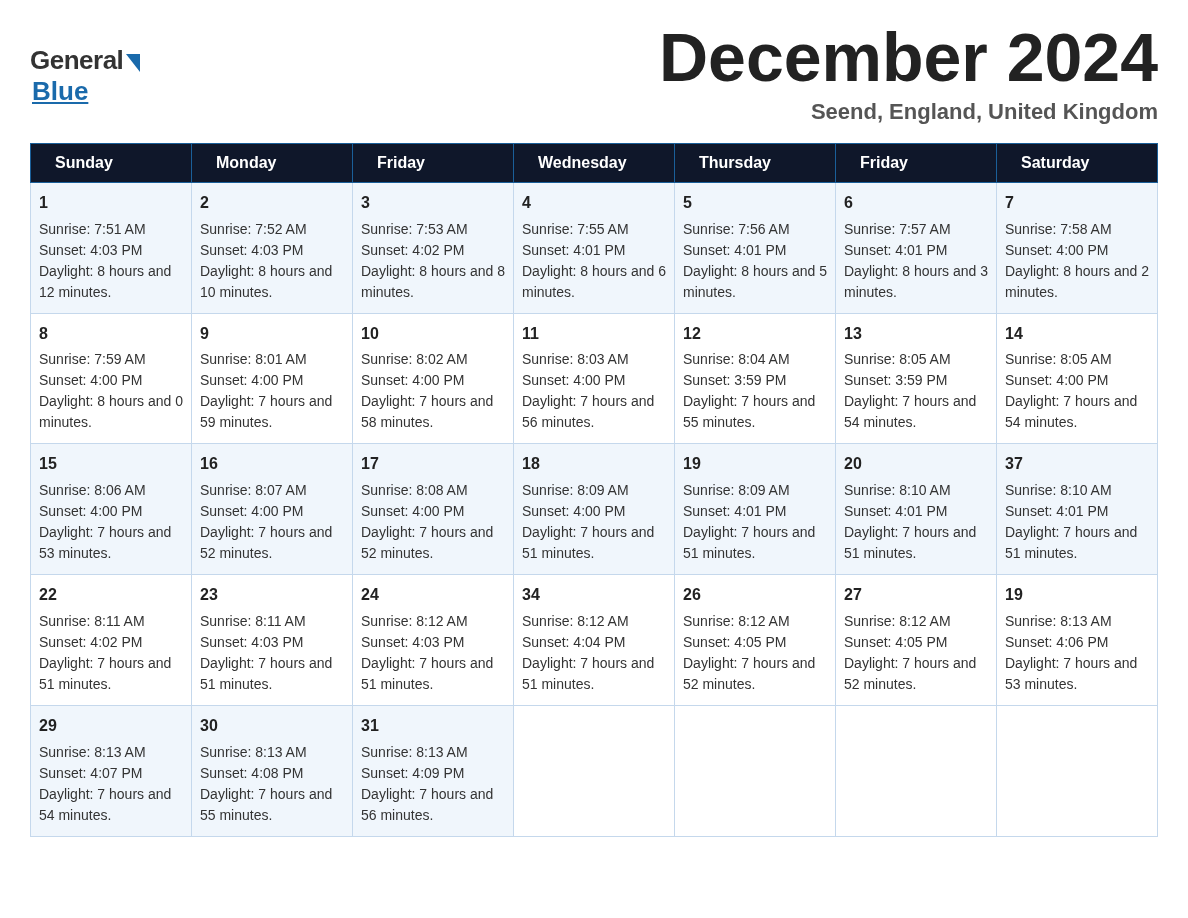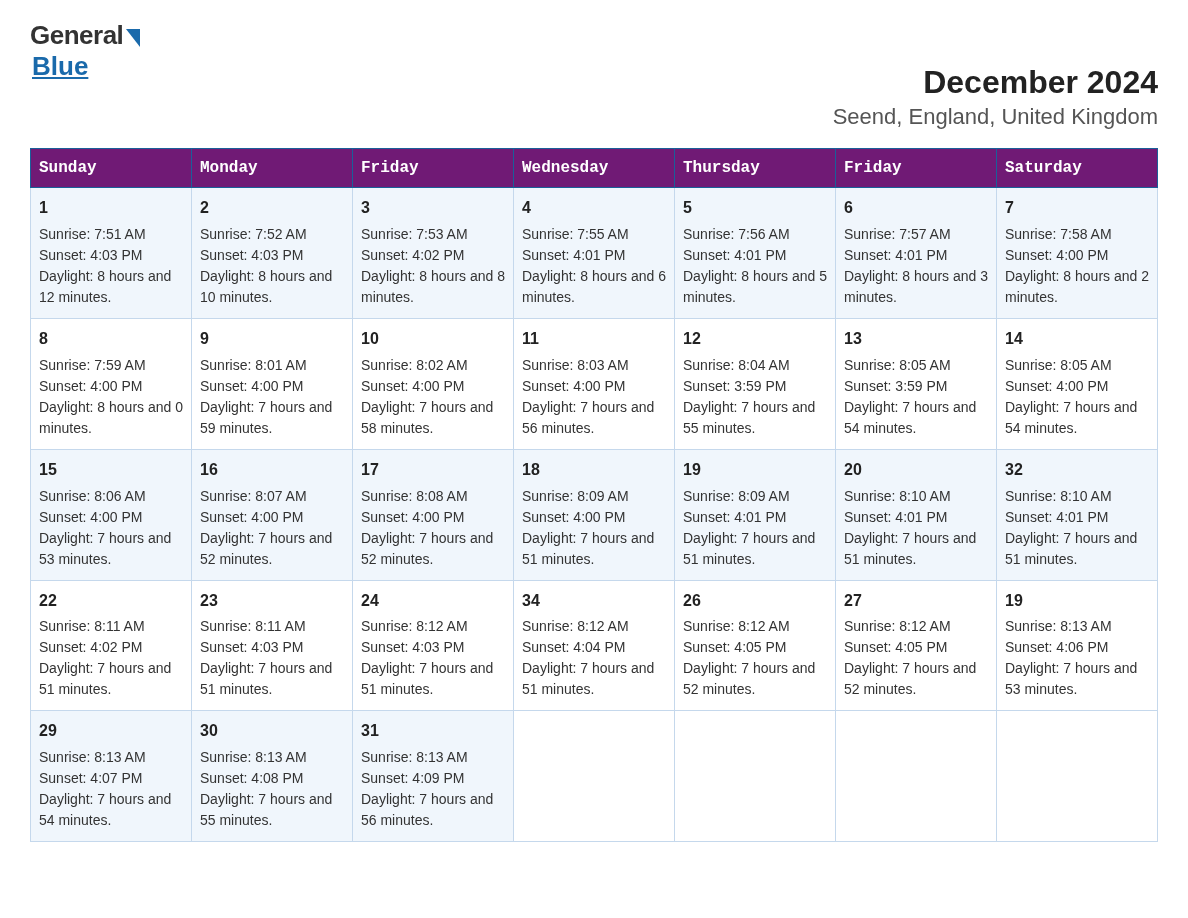--- a/index.html
+++ b/index.html
@@ -14,20 +14,21 @@
     .header {
       display: flex;
       align-items: flex-start;
       justify-content: space-between;
       margin-bottom: 18px;
     }
     .logo {
       display: flex;
       flex-direction: column;
       align-items: flex-start;
+      margin-top: 25px;
     }
     .logo-top {
       display: flex;
       align-items: center;
     }
     .logo-general {
       font-size: 26px;
       font-weight: bold;
       color: #333;
       letter-spacing: -0.5px;
@@ -45,45 +46,44 @@
       font-size: 26px;
       font-weight: bold;
       color: #1a6aab;
       margin-left: 2px;
       text-decoration: underline;
     }
     .title-area {
       text-align: right;
     }
     .month-title {
-      font-size: 32px;
+      font-size: 68px;
       font-weight: bold;
       color: #222;
       line-height: 1.1;
-      margin-top: 45px;
     }
     .location-title {
       font-size: 22px;
       color: #555;
       margin-top: 4px;
+      font-weight: bold;
     }
     table {
       width: 100%;
       border-collapse: collapse;
       table-layout: fixed;
     }
     thead th {
-      background-color: #701a75;
+      background-color: #0f172a;
       color: #fff;
       font-size: 16px;
       font-weight: 600;
-      padding: 10px 8px;
+      padding: 10px 24px;
       text-align: left;
       border: 1px solid #1a5f99;
-      font-family: Liberation Mono, monospace;
     }
     tbody td {
       border: 1px solid #c5d8ec;
       vertical-align: top;
       padding: 8px 8px 10px 8px;
       font-size: 13px;
       line-height: 1.55;
       color: #222;
       height: 110px;
     }
@@ -218,21 +218,21 @@
         </td>
         <td>
           <span class="day-number">19</span>
           <div class="day-info">Sunrise: 8:09 AM<br>Sunset: 4:01 PM<br>Daylight: 7 hours and 51 minutes.</div>
         </td>
         <td>
           <span class="day-number">20</span>
           <div class="day-info">Sunrise: 8:10 AM<br>Sunset: 4:01 PM<br>Daylight: 7 hours and 51 minutes.</div>
         </td>
         <td>
-          <span class="day-number">32</span>
+          <span class="day-number">37</span>
           <div class="day-info">Sunrise: 8:10 AM<br>Sunset: 4:01 PM<br>Daylight: 7 hours and 51 minutes.</div>
         </td>
       </tr>
       <tr>
         <td>
           <span class="day-number">22</span>
           <div class="day-info">Sunrise: 8:11 AM<br>Sunset: 4:02 PM<br>Daylight: 7 hours and 51 minutes.</div>
         </td>
         <td>
           <span class="day-number">23</span>

